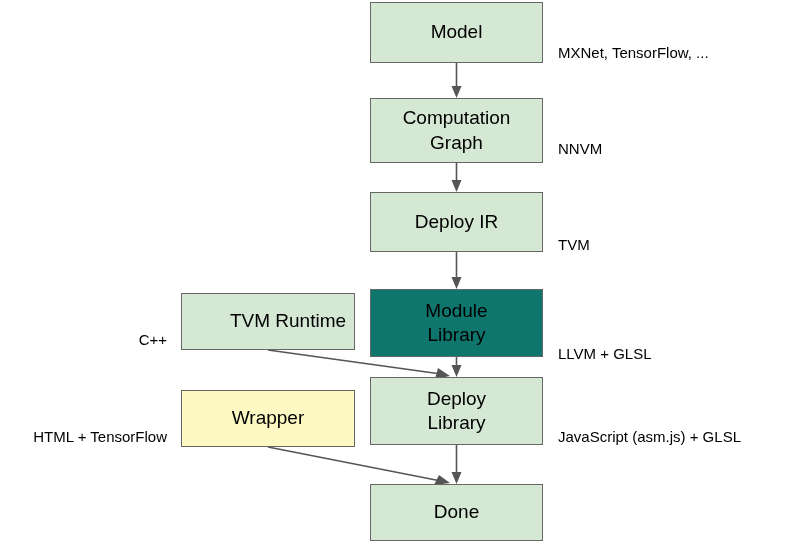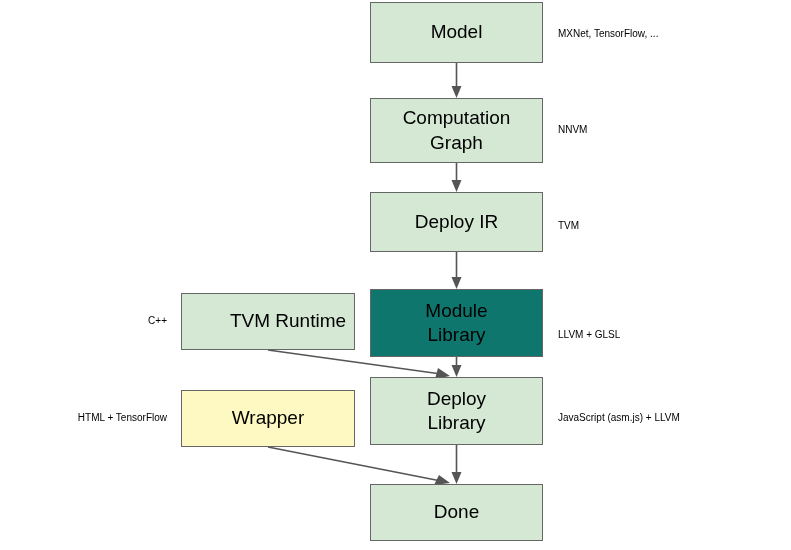--- a/index.html
+++ b/index.html
@@ -27,24 +27,25 @@
     text-align: center;
     color: #000000;
     font-size: 19px;
     line-height: 1.28;
     font-family: "Liberation Sans", sans-serif;
     white-space: pre-line;
   }
   .side-label {
     position: absolute;
     color: #000000;
-    font-size: 10px;
+    font-size: 15px;
     line-height: 1.2;
     font-family: "Liberation Sans", sans-serif;
     white-space: nowrap;
+    margin-top: 16px;
   }
   .side-label.right { text-align: left; }
   .side-label.left  { text-align: right; }
   svg.edges {
     position: absolute;
     left: 0;
     top: 0;
     width: 791px;
     height: 550px;
     pointer-events: none;
@@ -109,18 +110,18 @@
 Library</div>
   <div class="node" style="left: 370px; top: 484px; width: 173px; height: 57px; background: rgb(213, 232, 212); border-color: rgb(102, 102, 102); color: rgb(0, 0, 0);">Done</div>
 
   <div class="node" style="left: 181px; top: 293px; width: 174px; height: 57px; background: rgb(213, 232, 212); border-color: rgb(102, 102, 102); color: rgb(0, 0, 0); padding-left: 40px;">TVM Runtime</div>
   <div class="node" style="left: 181px; top: 390px; width: 174px; height: 57px; background: #fef9c3; border-color: rgb(102, 102, 102); color: rgb(0, 0, 0);">Wrapper</div>
 
   <div class="side-label right" style="left: 558px; top: 28px; color: rgb(0, 0, 0);">MXNet, TensorFlow, ...</div>
   <div class="side-label right" style="left: 558px; top: 124px; color: rgb(0, 0, 0);">NNVM</div>
   <div class="side-label right" style="left: 558px; top: 220px; color: rgb(0, 0, 0);">TVM</div>
   <div class="side-label right" style="left: 558px; top: 329px; color: rgb(0, 0, 0); text-align: center;">LLVM + GLSL</div>
-  <div class="side-label right" style="left: 558px; top: 412px; color: rgb(0, 0, 0);">JavaScript (asm.js) + LLVM</div>
+  <div class="side-label right" style="left: 558px; top: 412px; color: rgb(0, 0, 0);">JavaScript (asm.js) + GLSL</div>
 
   <div class="side-label left" style="right: 624px; top: 315px; color: rgb(0, 0, 0);">C++</div>
   <div class="side-label left" style="right: 624px; top: 412px; color: rgb(0, 0, 0);">HTML + TensorFlow</div>
 
 </div>
 
 </body></html>

